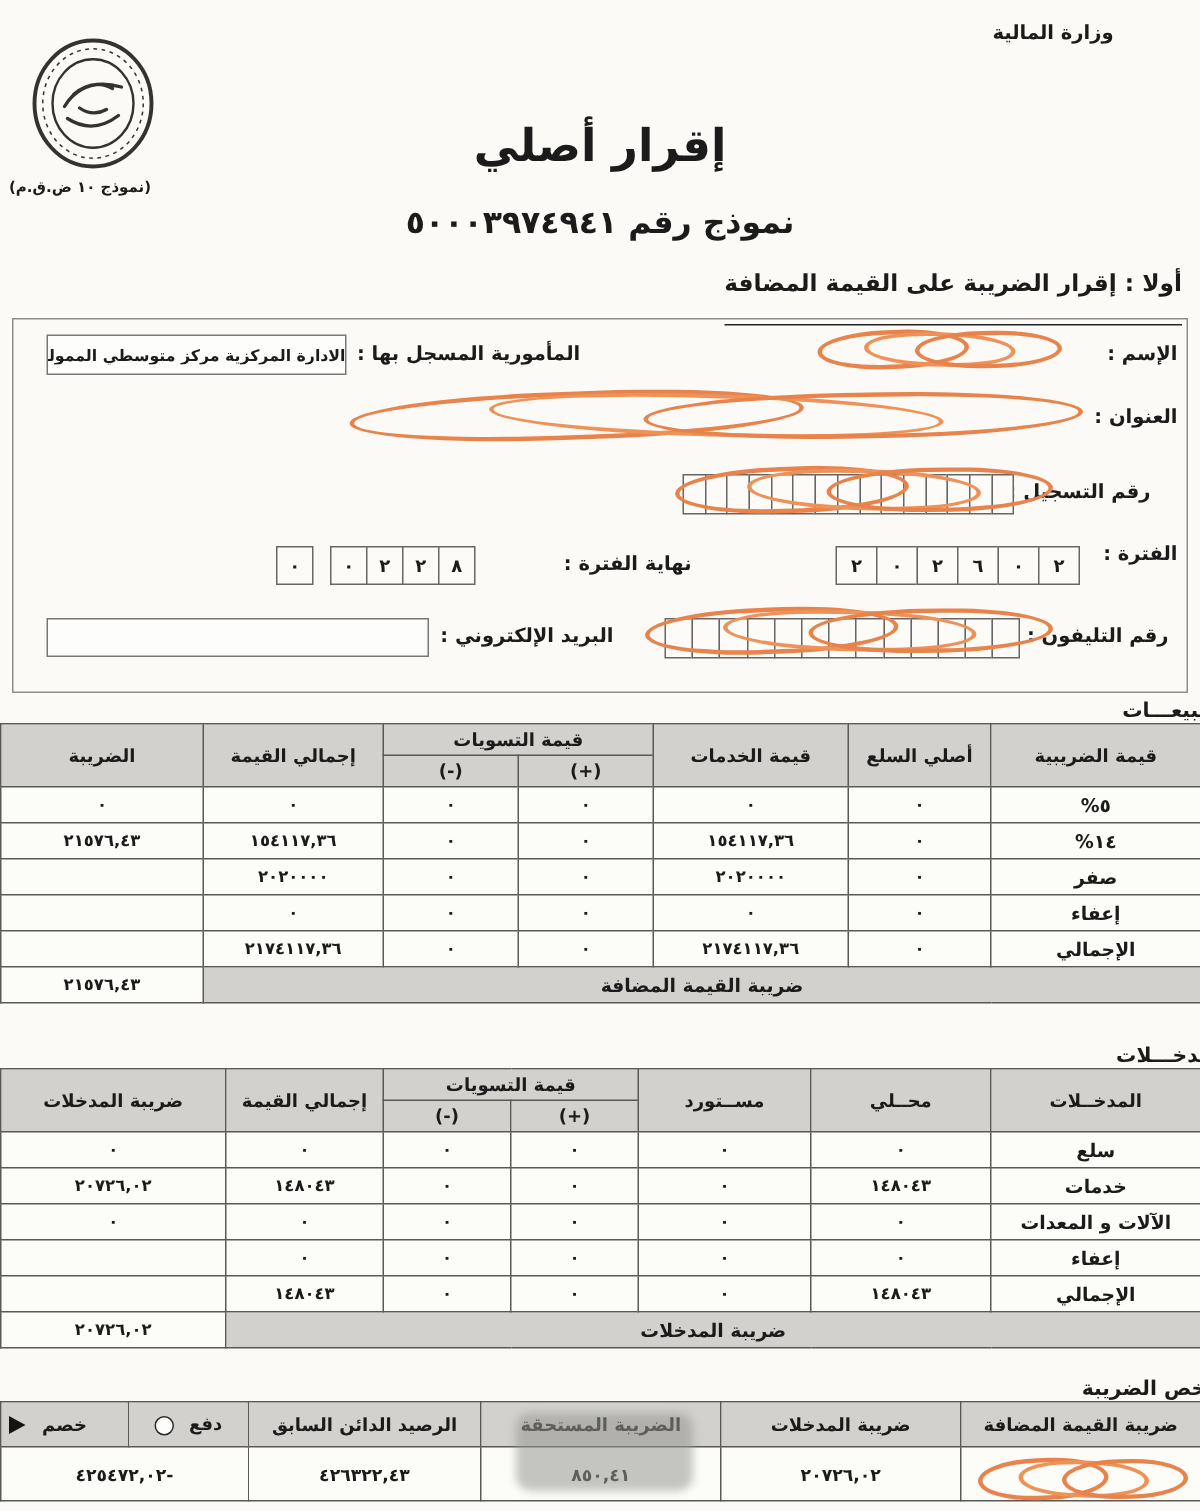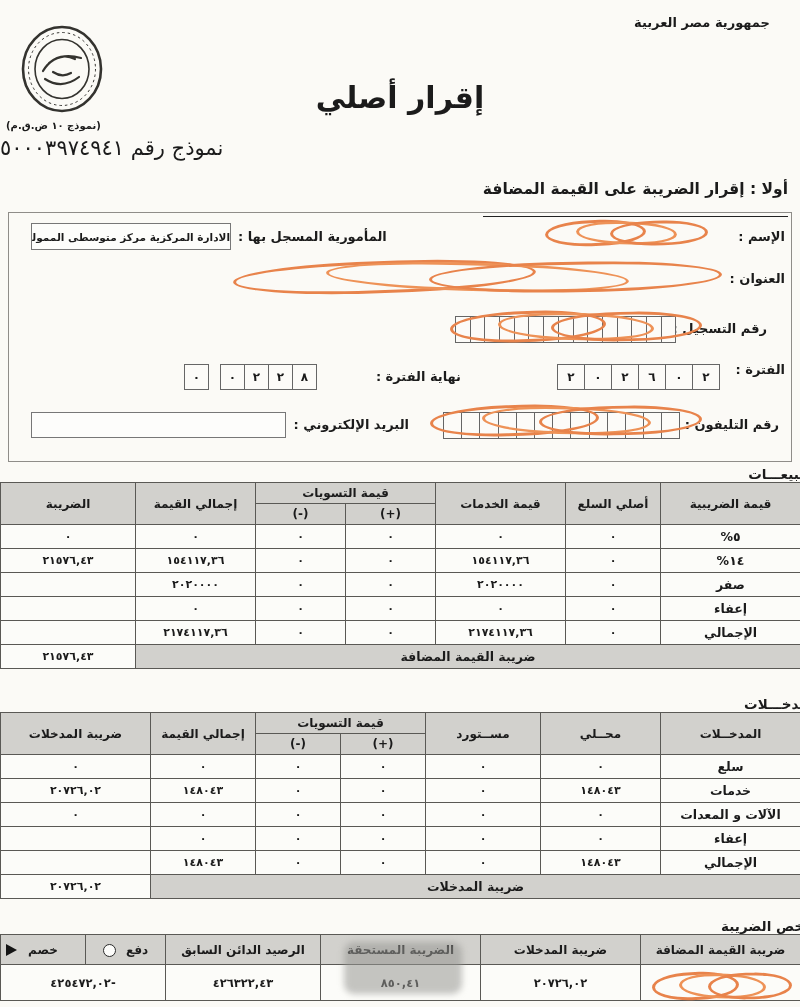--- a/index.html
+++ b/index.html
@@ -9,21 +9,21 @@
     background:#fbfaf6; color:#1b1b1b;
     font-family:"DejaVu Sans", sans-serif;
   }
   .abs { position:absolute; }
 
   
   .gov { top:10px; right:14px; width:168px; text-align:center; font-size:13px; font-weight:bold; line-height:25px; }
   .stamp { top:24px; left:20px; }
   .formnote { top:120px; left:6px; font-size:10px; font-weight:bold; }
   .title { top:80px; left:0; width:100%; text-align:center; font-size:30px; font-weight:bold; }
-  .formnum { top:136px; left:0; width:100%; text-align:left; font-size:21px; font-weight:normal; }
+  .formnum { top:136px; left:0; width:100%; text-align:center; font-size:21px; font-weight:bold; }
   .secthead { top:180px; right:12px; font-size:15.5px; font-weight:bold; border-bottom:1.5px solid #222; padding-bottom:18px; }
 
   
   .formbox { top:212px; left:8px; width:784px; height:250px; border:1px solid #8f8d89; }
   .flabel { position:absolute; font-size:13px; font-weight:bold; white-space:nowrap; }
   .inputbox { position:absolute; border:1px solid #777; background:#fdfdfb; display:flex; align-items:center; justify-content:center; }
   .inputbox .val { font-size:10.5px; font-weight:bold; white-space:nowrap; overflow:hidden; }
 
   .boxrow { position:absolute; display:flex; direction:ltr; }
   .dbox { width:28px; height:26px; border:1px solid #666; margin-left:-1px; background:#fcfbf8;
@@ -57,21 +57,21 @@
   .radio { display:inline-block; width:13px; height:13px; border:1.5px solid #2a2a2a; border-radius:50%;
            background:#fdfdfb; vertical-align:middle; margin-right:6px; }
   .tri { position:absolute; left:5px; top:50%; transform:translateY(-50%); width:0; height:0;
          border-top:6px solid transparent; border-bottom:6px solid transparent; border-left:11px solid #141414; }
   .ltr { direction:ltr; unicode-bidi:isolate; }
 </style>
 </head>
 <body>
 
 <div class="gov abs">
-  <div>جمهورية مصر العربية</div>
+  <div>وزارة المالية</div>
 </div>
 
 <div class="stamp abs">
   <svg width="84" height="90" viewBox="0 0 84 90">
     <ellipse cx="42" cy="45" rx="39" ry="42" fill="none" stroke="#34332f" stroke-width="2.6"></ellipse>
     <ellipse cx="42" cy="45" rx="33.5" ry="36.5" fill="none" stroke="#34332f" stroke-width="1" stroke-dasharray="2.5 3"></ellipse>
     <ellipse cx="42" cy="45" rx="27" ry="29.5" fill="none" stroke="#34332f" stroke-width="1.6"></ellipse>
     <path d="M23 47 q12 -20 38 -13 M25 55 q17 11 34 -2 M29 39 q13 -11 26 -4 M33 48 q9 6 18 1" fill="none" stroke="#34332f" stroke-width="2.2" stroke-linecap="round"></path>
   </svg>
 </div>

